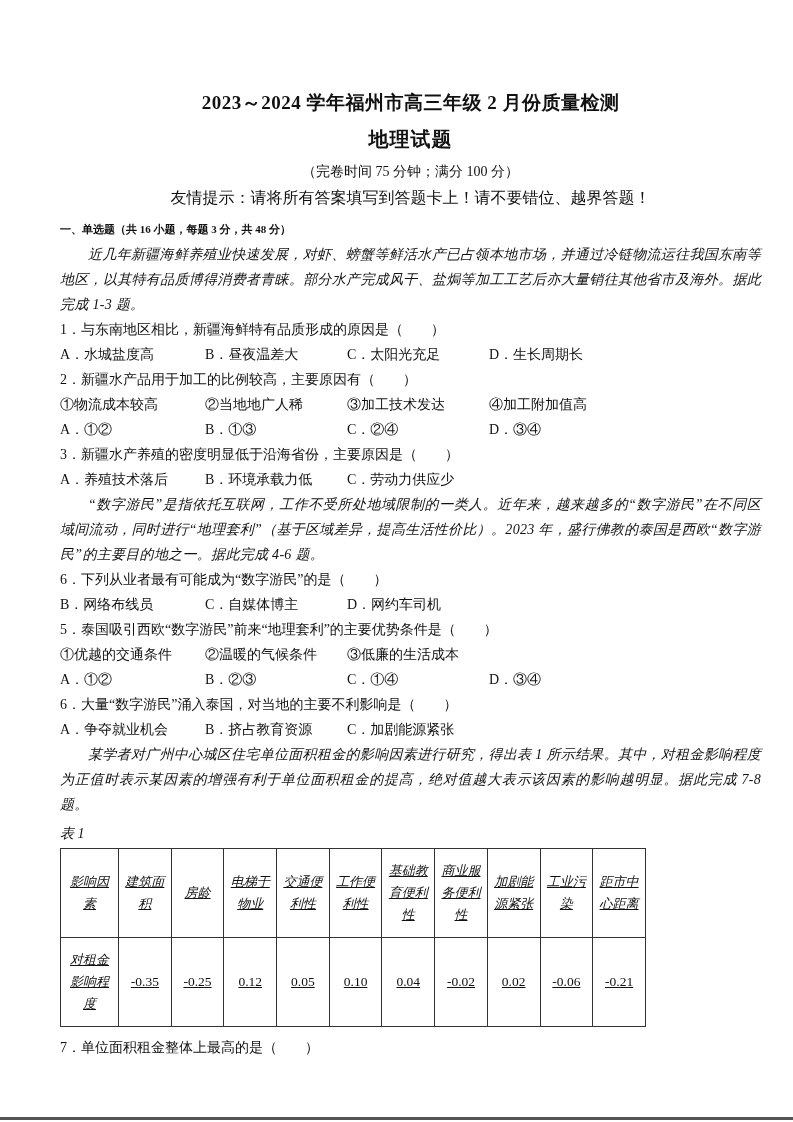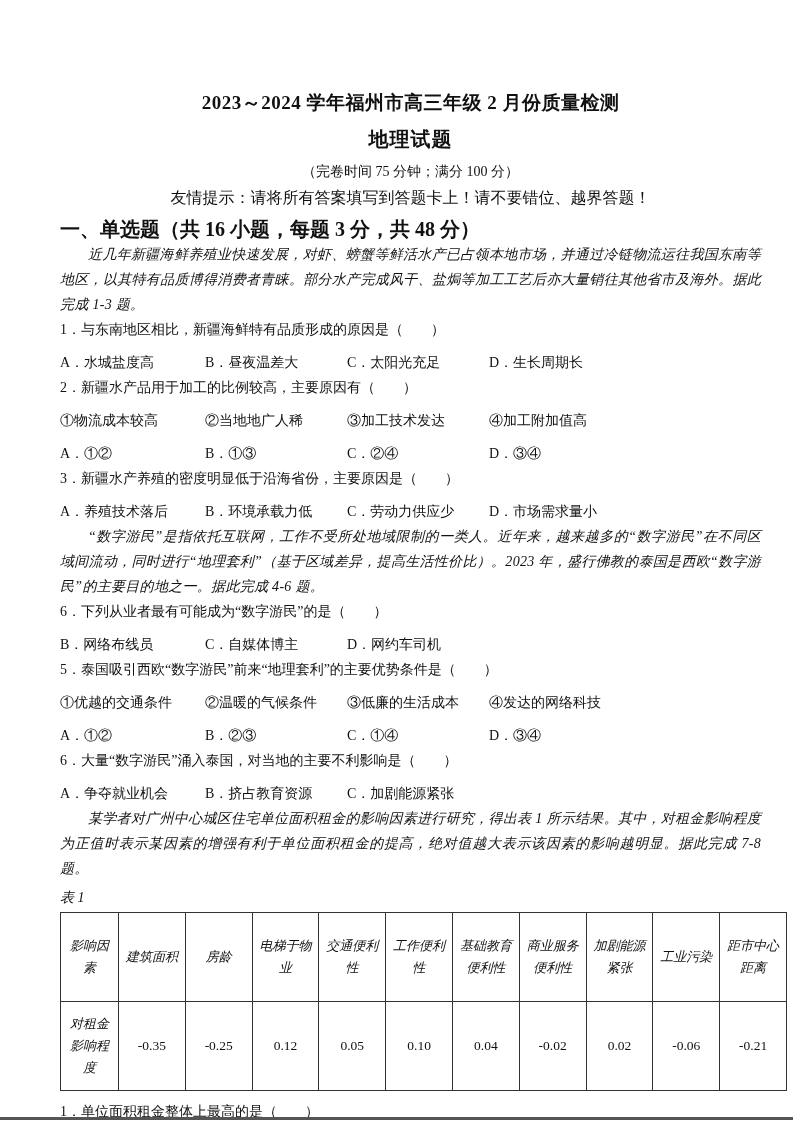--- a/index.html
+++ b/index.html
@@ -42,21 +42,21 @@
     line-height: 20px;
     margin: 0 0 6px 0;
   }
   .notice {
     font-size: 16px;
     text-align: center;
     line-height: 20px;
     margin: 0 0 8px 0;
   }
   .section-heading {
-    font-size: 20px;
+    font-size: 11px;
     font-weight: bold;
     line-height: 26px;
     margin: 0;
   }
   .passage {
     font-size: 14px;
     font-style: italic;
     line-height: 25px;
     text-align: justify;
     text-indent: 2em;
@@ -69,32 +69,32 @@
     margin: 0;
   }
   .opt-row {
     display: grid;
     grid-template-columns: 145px 142px 142px auto;
     font-size: 14px;
     line-height: 25px;
   }
   .opt-row span {
     white-space: nowrap;
-    margin-top: 8px;
   }
   .table-caption {
     font-size: 14px;
     font-style: italic;
     line-height: 25px;
     margin: 4px 0 2px 0;
   }
   table.factor-table {
-    width: 727px;
+    width: 586px;
     table-layout: fixed;
     border-collapse: collapse;
+    text-decoration: underline;
   }
   table.factor-table td {
     border: 1px solid #333333;
     text-align: center;
     vertical-align: middle;
     padding: 2px 3px;
     overflow: hidden;
   }
   td.th-cell {
     font-size: 13px;
@@ -152,38 +152,36 @@
       <span>B．①③</span>
       <span>C．②④</span>
       <span>D．③④</span>
     </div>
 
     <p class="q-stem">3．新疆水产养殖的密度明显低于沿海省份，主要原因是（　　）</p>
     <div class="opt-row">
       <span>A．养殖技术落后</span>
       <span>B．环境承载力低</span>
       <span>C．劳动力供应少</span>
-      <span>D．市场需求量小</span>
     </div>
 
     <p class="passage">“数字游民”是指依托互联网，工作不受所处地域限制的一类人。近年来，越来越多的“数字游民”在不同区域间流动，同时进行“地理套利”（基于区域差异，提高生活性价比）。2023 年，盛行佛教的泰国是西欧“数字游民”的主要目的地之一。据此完成 4-6 题。</p>
 
     <p class="q-stem">6．下列从业者最有可能成为“数字游民”的是（　　）</p>
     <div class="opt-row">
       <span>B．网络布线员</span>
       <span>C．自媒体博主</span>
       <span>D．网约车司机</span>
     </div>
 
     <p class="q-stem">5．泰国吸引西欧“数字游民”前来“地理套利”的主要优势条件是（　　）</p>
     <div class="opt-row">
       <span>①优越的交通条件</span>
       <span>②温暖的气候条件</span>
       <span>③低廉的生活成本</span>
-      <span>④发达的网络科技</span>
     </div>
     <div class="opt-row">
       <span>A．①②</span>
       <span>B．②③</span>
       <span>C．①④</span>
       <span>D．③④</span>
     </div>
 
     <p class="q-stem">6．大量“数字游民”涌入泰国，对当地的主要不利影响是（　　）</p>
     <div class="opt-row">
@@ -233,18 +231,18 @@
           <td class="val-cell">0.10</td>
           <td class="val-cell">0.04</td>
           <td class="val-cell">-0.02</td>
           <td class="val-cell">0.02</td>
           <td class="val-cell">-0.06</td>
           <td class="val-cell">-0.21</td>
         </tr>
       </tbody>
     </table>
 
-    <p class="q-stem mt8">1．单位面积租金整体上最高的是（　　）</p>
+    <p class="q-stem mt8">7．单位面积租金整体上最高的是（　　）</p>
 
   </div>
 
   <div class="bottom-rule"></div>
 </div>
 
 </body></html>

